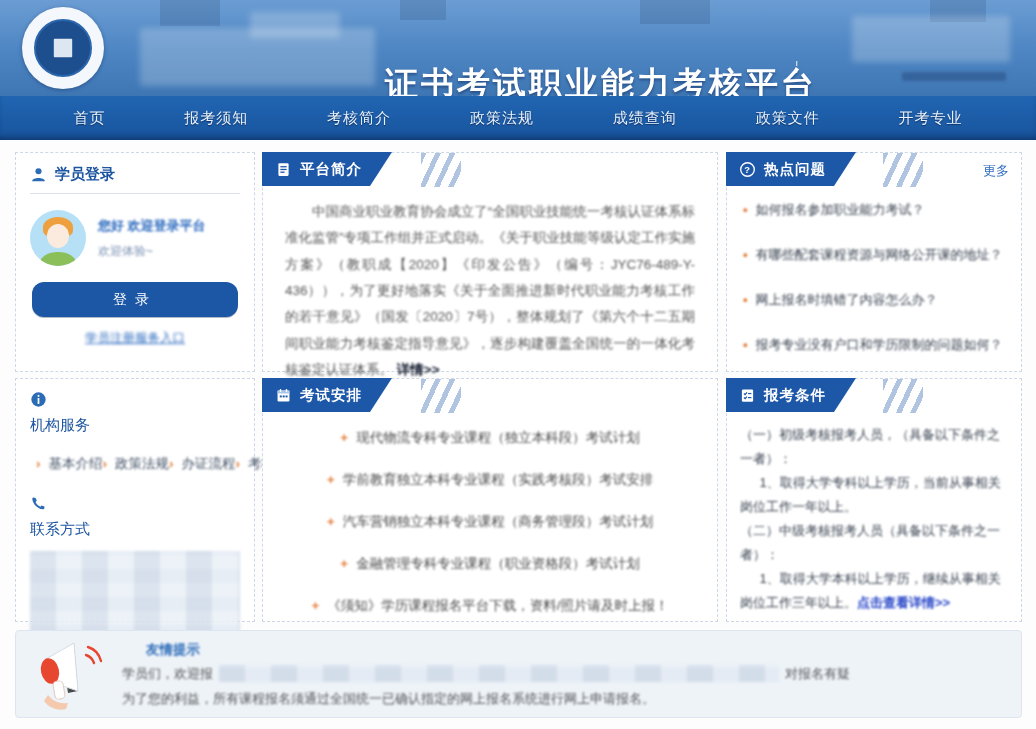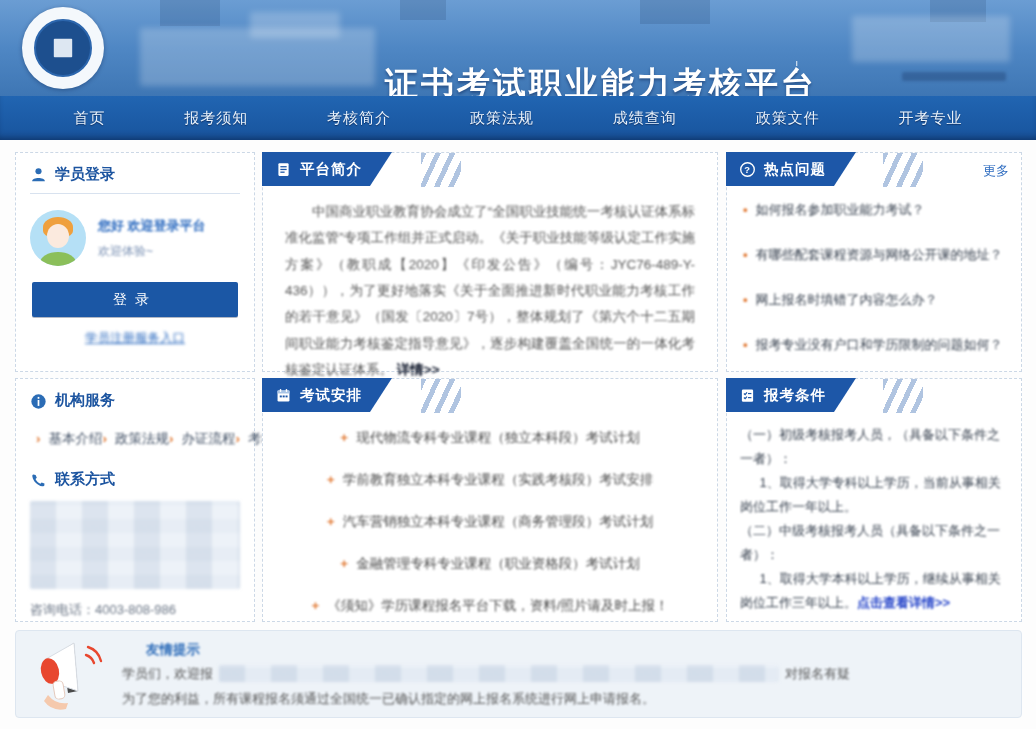--- a/index.html
+++ b/index.html
@@ -47,28 +47,28 @@
                 padding-bottom:9px; border-bottom:1px solid #d8e2ef; filter:blur(.5px);}
   .icon-svg { width:17px; height:17px; flex:0 0 auto; }
   .login-row { display:flex; align-items:center; gap:12px; margin-top:16px; }
   .avatar { width:56px; height:56px; border-radius:50%; background:#b5e0f6; position:relative; overflow:hidden; filter:blur(.6px); }
   .avatar .hair { position:absolute; left:13px; top:7px; width:30px; height:20px; border-radius:50% 50% 30% 30%; background:#efa03e; }
   .avatar .face { position:absolute; left:17px; top:14px; width:22px; height:24px; border-radius:50%; background:#fbeade; }
   .avatar .shirt { position:absolute; left:10px; bottom:-8px; width:36px; height:22px; border-radius:50% 50% 0 0; background:#8bbf5a; }
   .login-hello { color:#2e6cc0; font-size:13px; font-weight:bold; filter:blur(1.1px); white-space:nowrap;}
   .login-sub { color:#7d93b5; font-size:12px; margin-top:8px; filter:blur(1px); }
   .login-btn { display:block; width:206px; height:35px; margin:16px auto 0; background:#1b57a5; border:none;
-               color:#fff; font-size:14px; letter-spacing:8px; cursor:pointer; border-radius:2px; filter:blur(.5px);
+               color:#fff; font-size:14px; letter-spacing:8px; cursor:pointer; border-radius:12px; filter:blur(.5px);
                box-shadow:0 1px 0 rgba(0,20,60,.3); }
   .login-link { display:block; text-align:center; margin-top:13px; color:#2e6cc0; font-size:12.5px;
                 text-decoration:underline; filter:blur(1.6px); }
 
   
   .card-serv { left:15px; top:378px; width:240px; height:244px; padding:12px 14px; }
-  .serv-head { display:flex; align-items:flex-end; gap:8px; color:#1d55a0; font-size:15px; font-weight:bold; filter:blur(.6px); }
+  .serv-head { display:flex; align-items:flex-start; gap:8px; color:#1d55a0; font-size:15px; font-weight:normal; filter:blur(.6px);flex-direction:column; }
   .serv-grid { display:grid; grid-template-columns:1fr 1fr 1fr 1fr; row-gap:24px; margin:20px 2px 0 6px; }
   .serv-link { font-size:13.5px; color:#3f4e63; cursor:pointer; filter:blur(.8px); white-space:nowrap; }
   .serv-contact { margin-top:22px; }
   .serv-mosaic { height:88px; margin-top:12px; }
   .hotline { margin-top:12px; font-size:13px; color:#6b7686; filter:blur(.8px); white-space:nowrap;}
 
   
   .card-intro { left:262px; top:152px; width:456px; height:220px; }
   .intro-body { padding:46px 22px 0 22px; font-size:13.5px; color:#555; line-height:1.95; text-align:justify;
                 text-indent:2em; filter:blur(.8px); }

